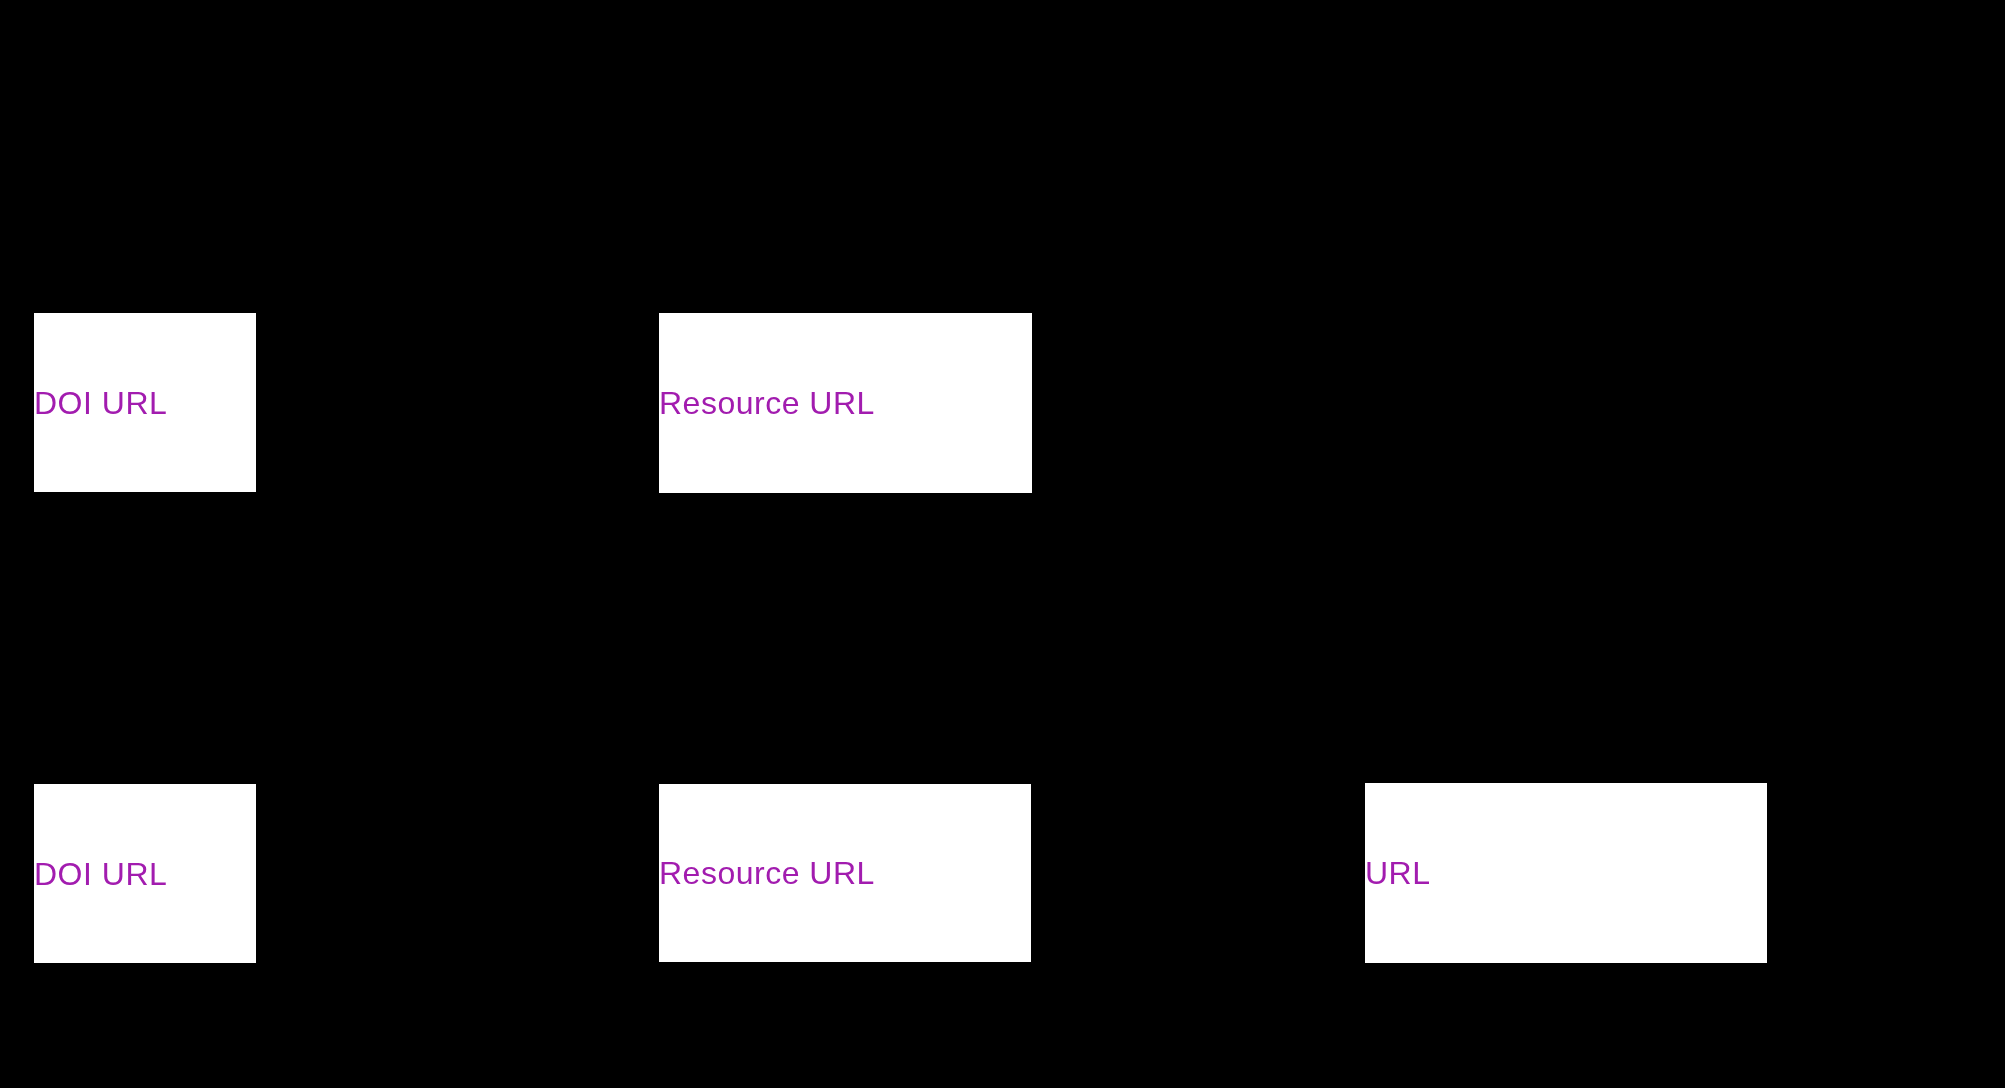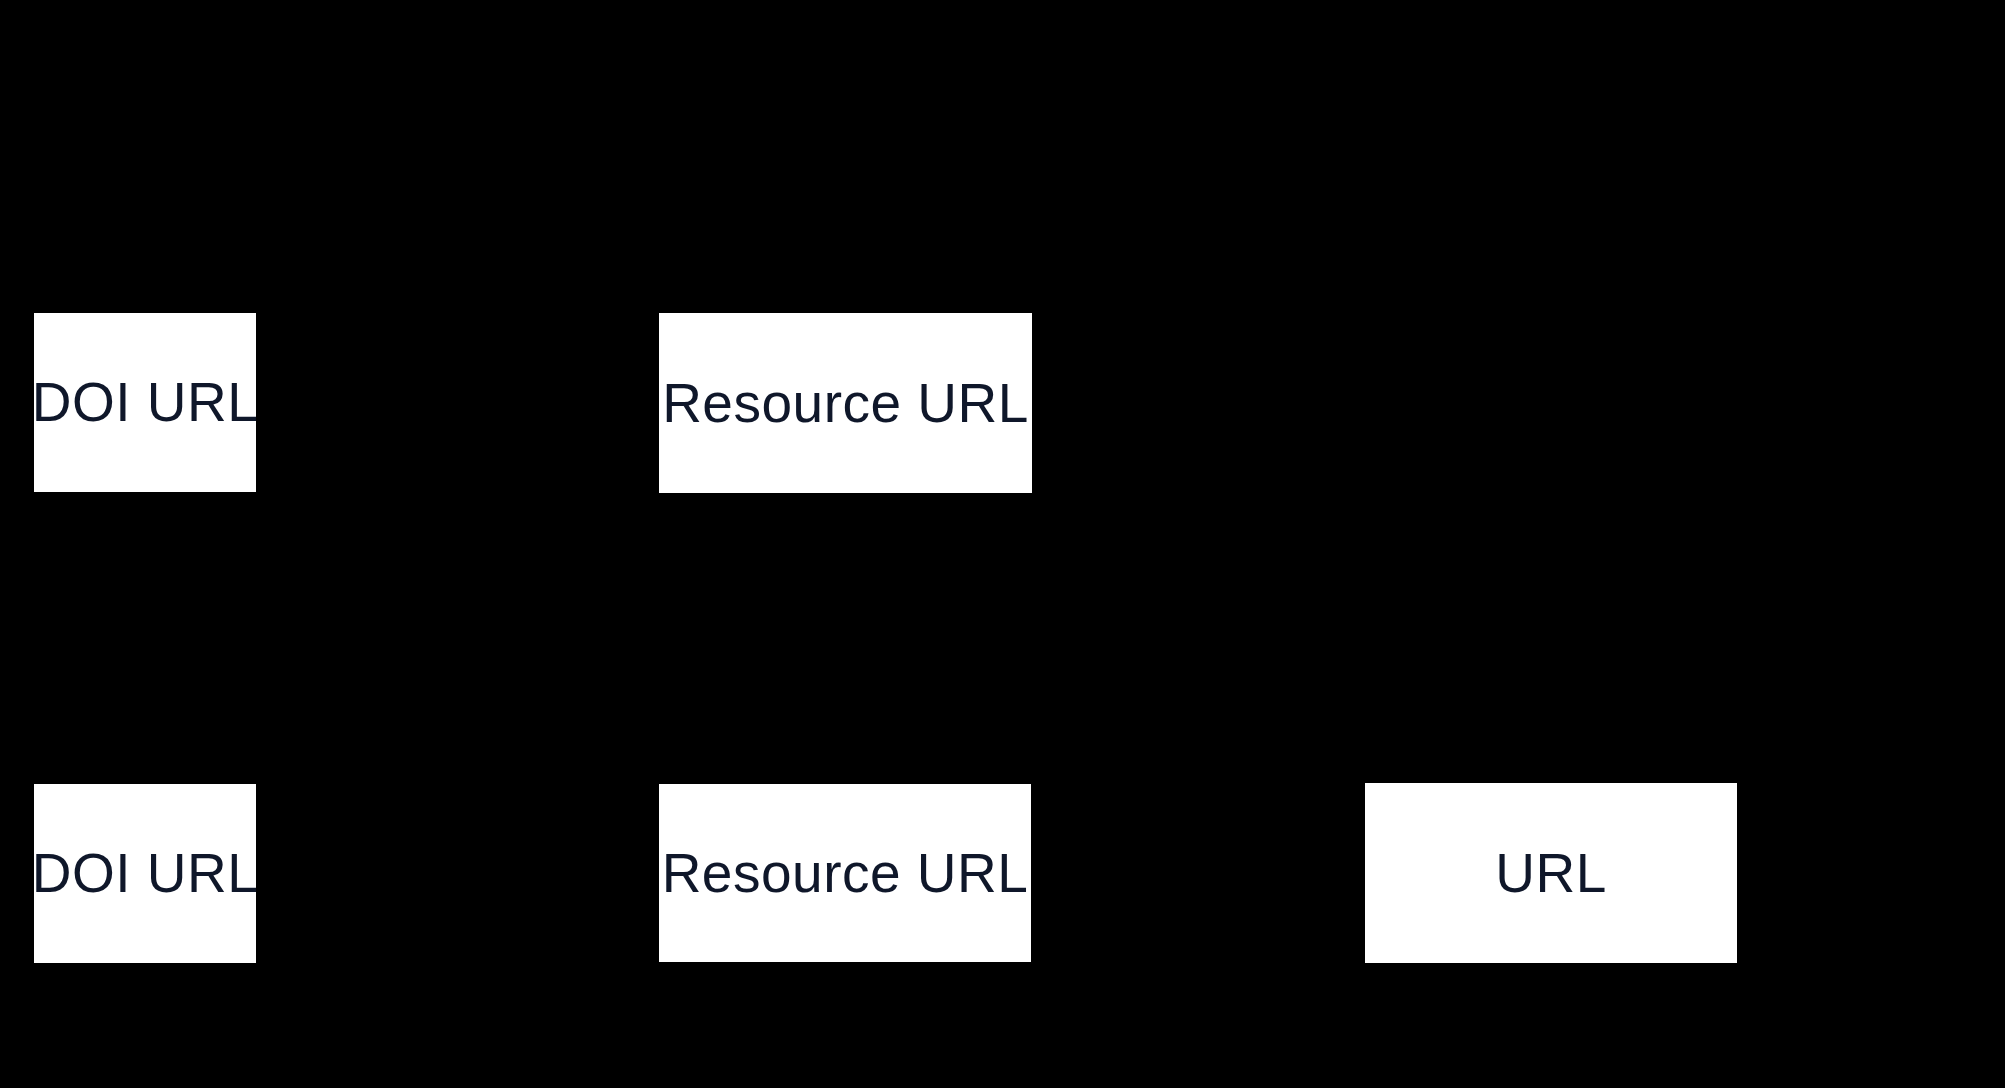--- a/index.html
+++ b/index.html
@@ -11,35 +11,35 @@
     position: relative;
     width: 2005px;
     height: 1088px;
     background: #000000;
     overflow: hidden;
     font-family: "Liberation Sans", sans-serif;
   }
   .node {
     position: absolute;
     background: #ffffff;
-    color: #0f172a;
+    color: #a21caf;
     display: flex;
     align-items: center;
-    justify-content: center;
-    font-size: 55px;
+    justify-content: flex-start;
+    font-size: 32px;
     line-height: 1;
     letter-spacing: 0.5px;
     white-space: nowrap;
   }
   
   .node-doi-url-top      { left: 34px;   top: 313px; width: 222px; height: 179px; }
   .node-resource-url-top { left: 659px;  top: 313px; width: 373px; height: 180px; }
   .node-doi-url-bottom   { left: 34px;   top: 784px; width: 222px; height: 179px; }
   .node-resource-url-bottom { left: 659px; top: 784px; width: 372px; height: 178px; }
-  .node-url-bottom       { left: 1365px; top: 783px; width: 372px; height: 180px; }
+  .node-url-bottom       { left: 1365px; top: 783px; width: 402px; height: 180px; }
 </style>
 </head>
 <body>
 
 <div class="canvas">
 
   <div class="node node-doi-url-top">
     <span>DOI URL</span>
   </div>
 

